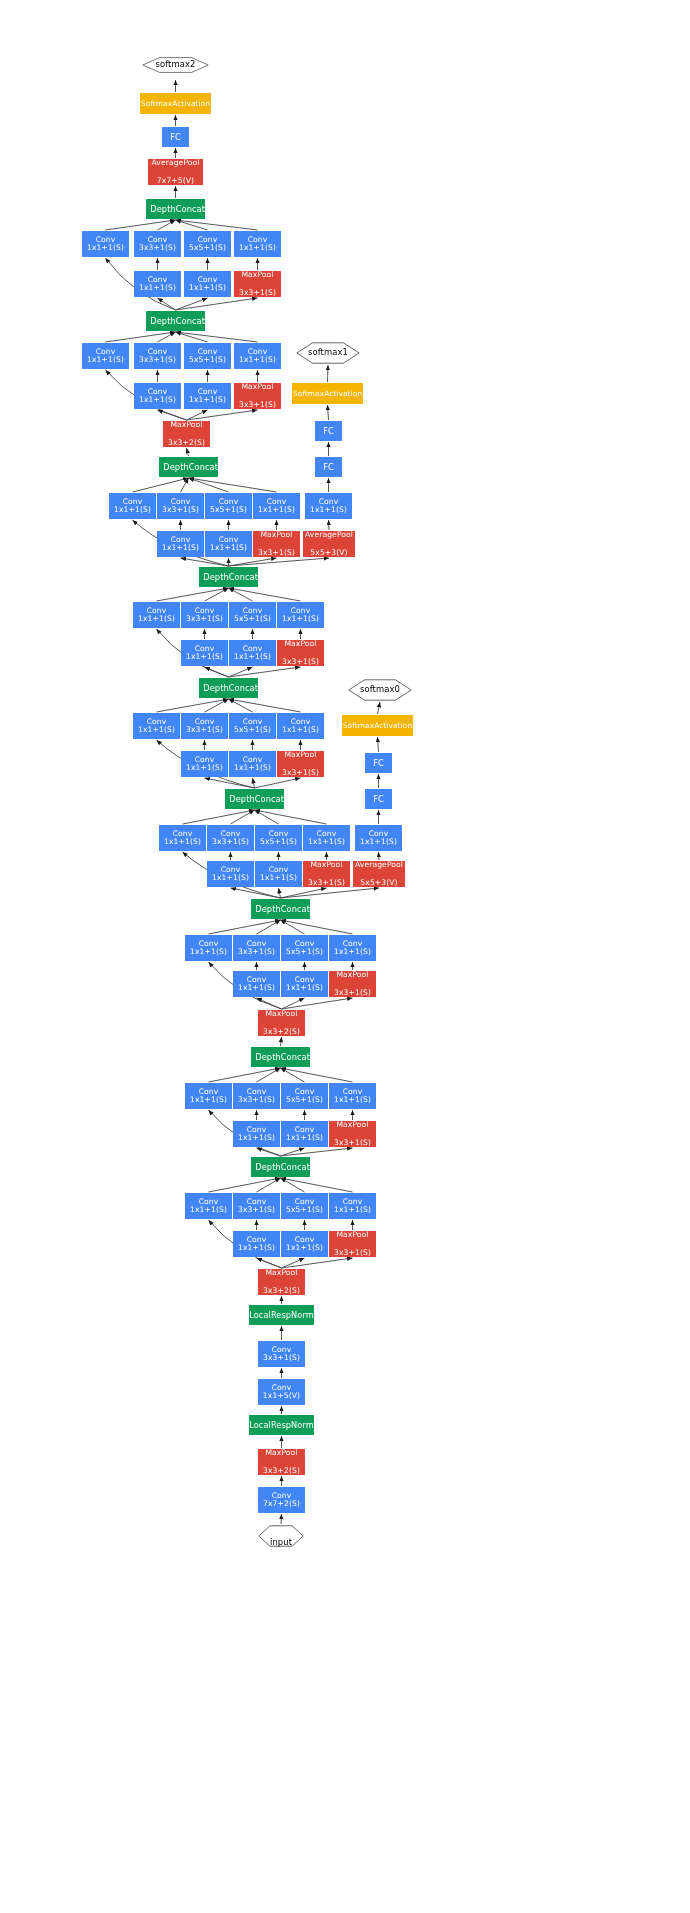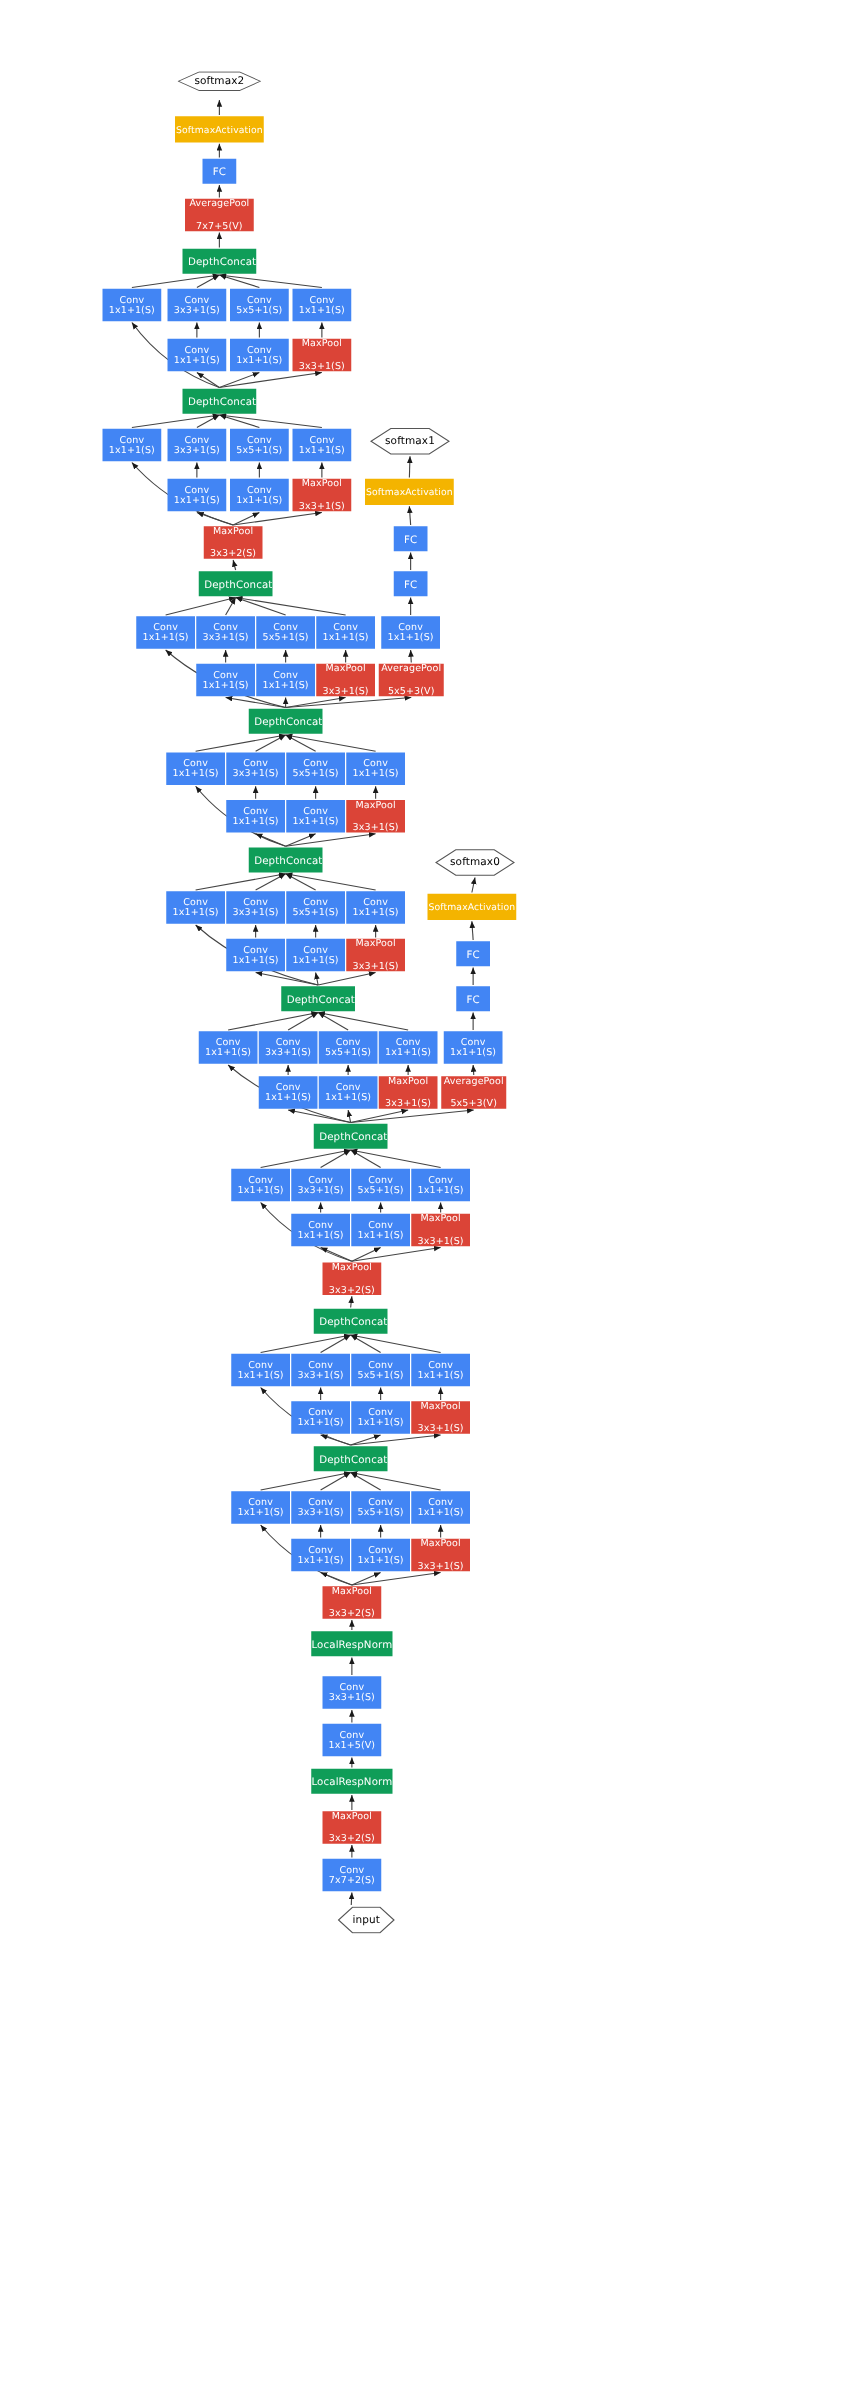--- a/index.html
+++ b/index.html
@@ -298,17 +298,17 @@
       <div class="node n-conv" style="left: 233px; top: 1231px; width: 47px; height: 26px; font-size: 7.6px;"><span class="l1 term-label">Conv</span><span class="l2 term-label">1x1+1(S)</span></div>
       <div class="node n-conv" style="left: 281px; top: 1231px; width: 47px; height: 26px; font-size: 7.6px;"><span class="l1 term-label">Conv</span><span class="l2 term-label">1x1+1(S)</span></div>
       <div class="node n-pool" style="left: 329px; top: 1231px; width: 47px; height: 26px; font-size: 7.6px;"><span class="l1 term-label">MaxPool</span><span class="l2 term-label">3x3+1(S)</span></div>
       <div class="node n-pool" style="left: 258px; top: 1269px; width: 47px; height: 26px; font-size: 7.6px;"><span class="l1 term-label">MaxPool</span><span class="l2 term-label">3x3+2(S)</span></div>
       <div class="node n-norm" style="left: 249px; top: 1305px; width: 65px; height: 20px; font-size: 8.2px;"><span class="l1 term-label">LocalRespNorm</span></div>
       <div class="node n-conv" style="left: 258px; top: 1341px; width: 47px; height: 26px; font-size: 7.6px;"><span class="l1 term-label">Conv</span><span class="l2 term-label">3x3+1(S)</span></div>
       <div class="node n-conv" style="left: 258px; top: 1379px; width: 47px; height: 26px; font-size: 7.6px;"><span class="l1 term-label">Conv</span><span class="l2 term-label">1x1+5(V)</span></div>
       <div class="node n-norm" style="left: 249px; top: 1415px; width: 65px; height: 20px; font-size: 8.2px;"><span class="l1 term-label">LocalRespNorm</span></div>
       <div class="node n-pool" style="left: 258px; top: 1449px; width: 47px; height: 26px; font-size: 7.6px;"><span class="l1 term-label">MaxPool</span><span class="l2 term-label">3x3+2(S)</span></div>
       <div class="node n-conv" style="left: 258px; top: 1487px; width: 47px; height: 26px; font-size: 7.6px;"><span class="l1 term-label">Conv</span><span class="l2 term-label">7x7+2(S)</span></div>
-      <div class="node n-term" style="left: 270px; top: 1525px; width: 46px; height: 22px; font-size: 8.4px;"><svg class="term-shape" viewBox="0 0 46 22" preserveAspectRatio="none">
+      <div class="node n-term" style="left: 258px; top: 1525px; width: 46px; height: 22px; font-size: 8.4px; justify-content: flex-end;"><svg class="term-shape" viewBox="0 0 46 22" preserveAspectRatio="none">
           <path d="M11.96,0.8 L34.04,0.8 L45.2,11 L34.04,21.2 L11.96,21.2 L0.8,11 Z" fill="#ffffff" stroke="#555555" stroke-width="0.9"></path>
         </svg><span class="l1 term-label">input</span></div>
     </div>
 </div>
 
 </body></html>

